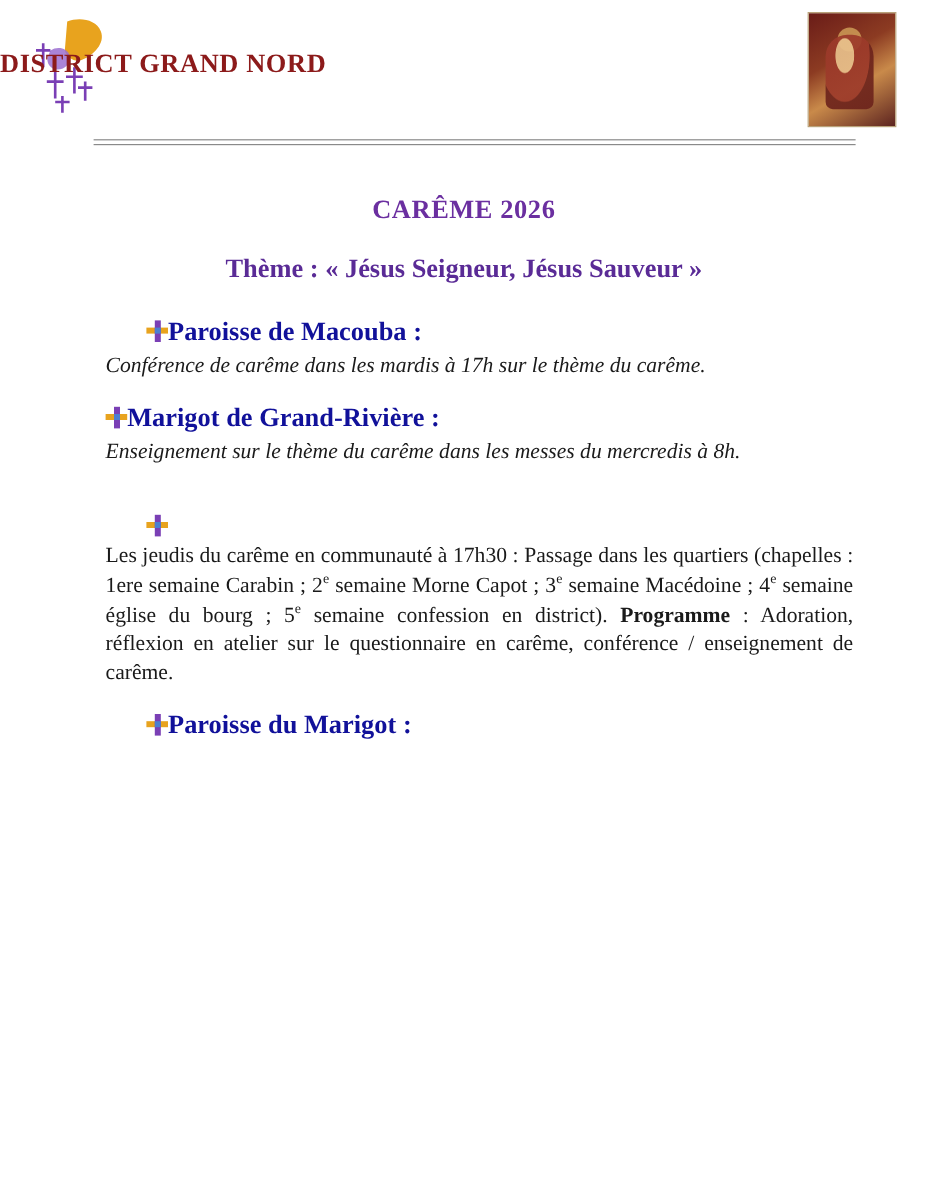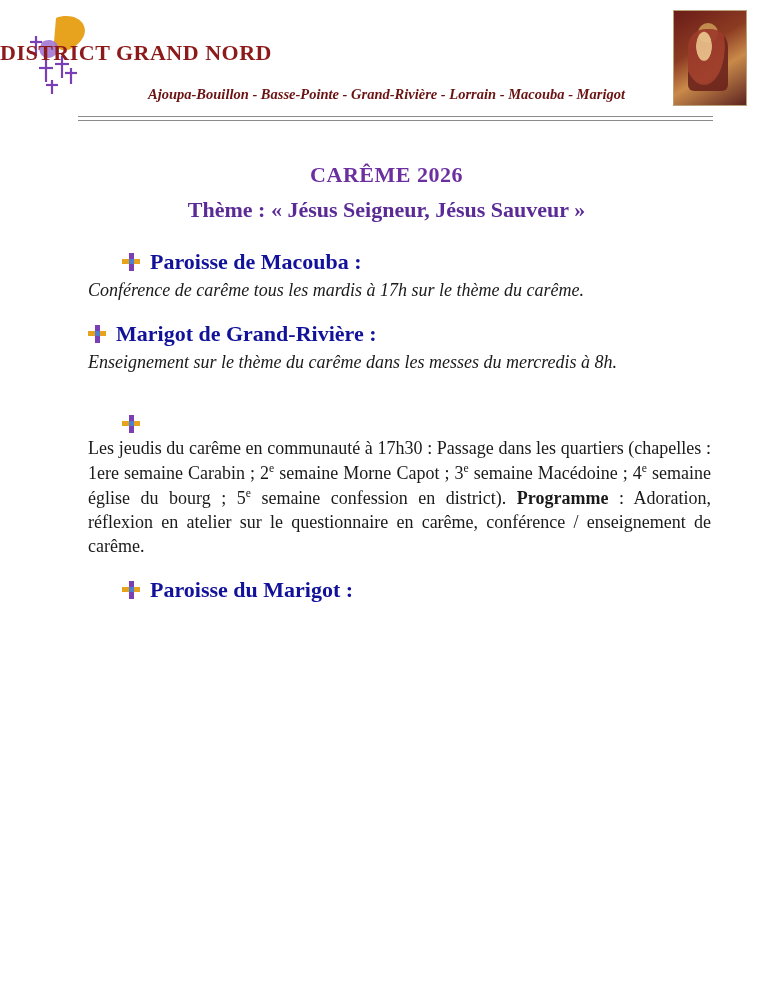--- a/index.html
+++ b/index.html
@@ -100,42 +100,41 @@
   
   .doc-title {
     margin-top: 44px;
     text-align: center;
     font-size: 22px;
     font-weight: bold;
     color: #6b2fa0;
     letter-spacing: .5px;
   }
   .doc-theme {
-    margin-top: 9px;
+    margin-top: 23px;
     text-align: center;
     font-size: 22px;
     font-weight: bold;
     color: #5a2b96;
   }
 
   
   .sections {
     margin-top: 26px;
     padding: 0 62px 0 88px;
   }
   .section {
     margin-bottom: 18px;
   }
   .section.gap-big {
     margin-bottom: 40px;
   }
   .section-head {
     display: flex;
     align-items: center;
-    gap: 10px;
     margin-bottom: 4px;
   }
   .section-head.indented {
     padding-left: 34px;
   }
   .cross-icon {
     flex: 0 0 auto;
     width: 18px;
     height: 18px;
     position: relative;
@@ -210,21 +209,20 @@
           <path d="M33 52 L47 52"></path>
           <path d="M30 68 L30 82"></path>
           <path d="M24 73 L36 73"></path>
           <path d="M49 56 L49 72"></path>
           <path d="M43 61 L55 61"></path>
         </g>
       </svg>
     </div>
 
     <div class="district-title">DISTRICT GRAND NORD</div>
-    <div class="district-sub">Ajoupa-Bouillon - Basse-Pointe - Grand-Rivière - Lorrain - Macouba - Marigot</div>
     <div class="rule"></div>
 
     <div class="logo-right">
       <div class="halo"></div>
       <div class="figure"></div>
     </div>
   </div>
 
   <div class="doc-title">CARÊME 2026</div>
   <div class="doc-theme">Thème : « Jésus Seigneur, Jésus Sauveur »</div>
@@ -233,21 +231,21 @@
 
     <div class="section">
       <div class="section-head indented">
         <span class="cross-icon">
             <i class="h"></i>
             <i class="v"></i>
             <i class="c"></i>
           </span>
         <span class="section-title">Paroisse de Macouba :</span>
       </div>
-      <div class="section-body italic">Conférence de carême tous les mardis à 17h sur le thème du carême.</div>
+      <div class="section-body italic">Conférence de carême dans les mardis à 17h sur le thème du carême.</div>
     </div>
 
     <div class="section gap-big">
       <div class="section-head">
         <span class="cross-icon">
             <i class="h"></i>
             <i class="v"></i>
             <i class="c"></i>
           </span>
         <span class="section-title">Marigot de Grand-Rivière :</span>

